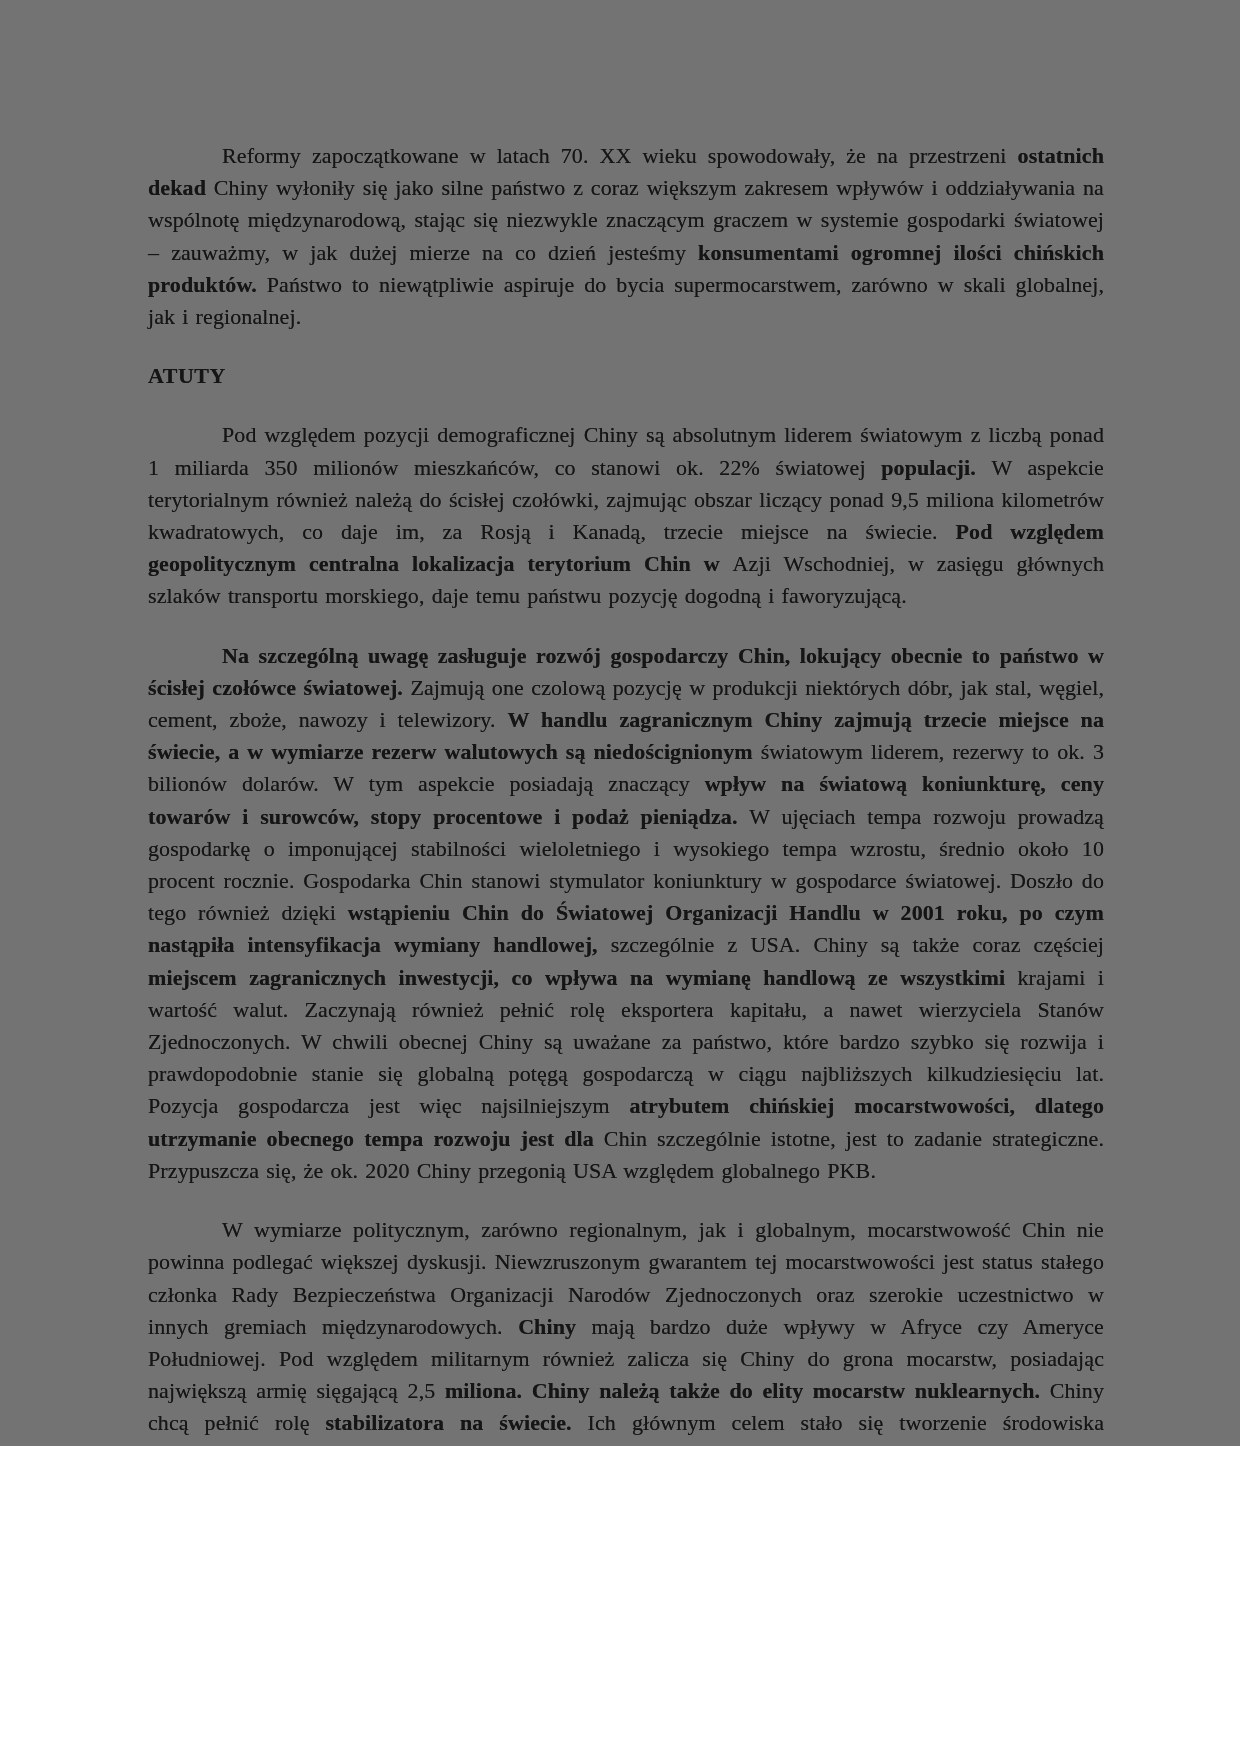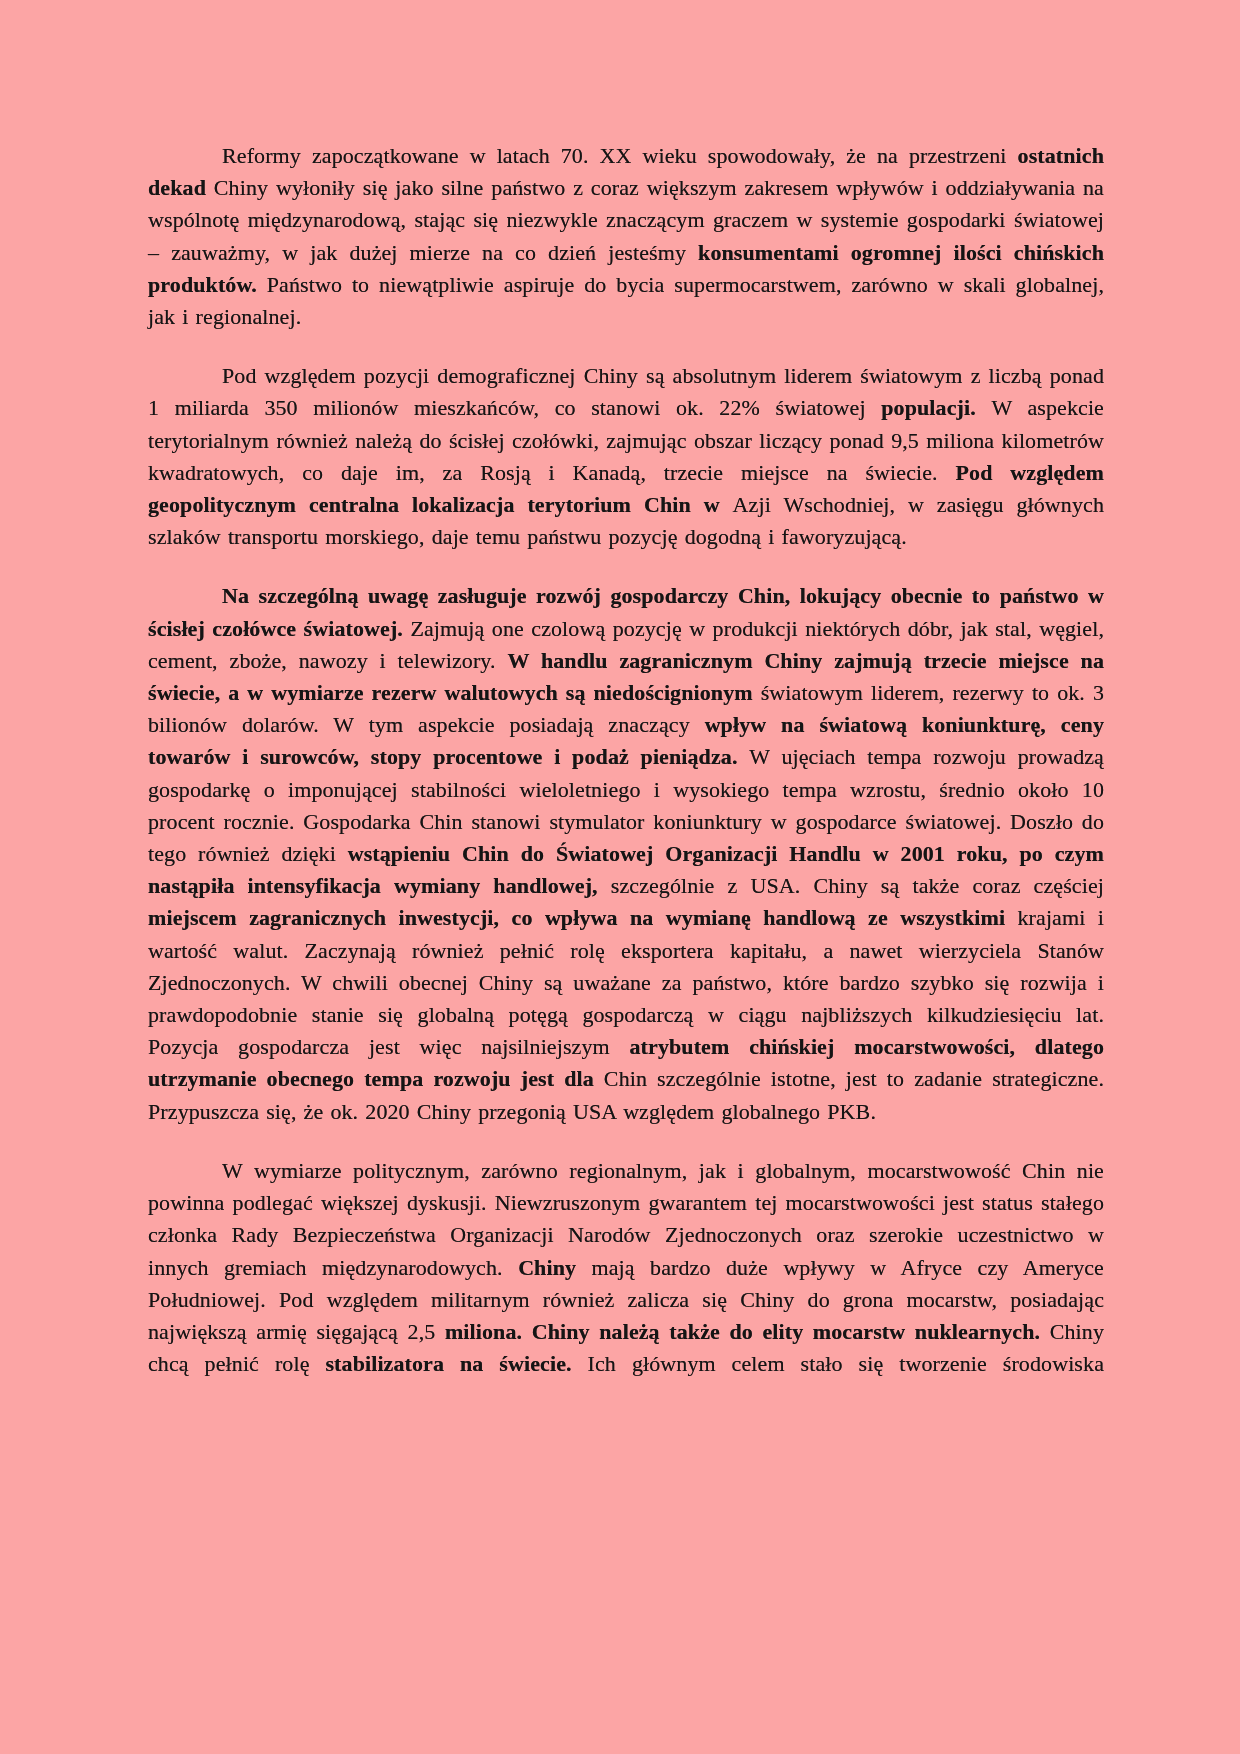--- a/index.html
+++ b/index.html
@@ -3,22 +3,22 @@
 <meta charset="utf-8">
 <style>
   html, body {
     margin: 0;
     padding: 0;
     background: #ffffff;
   }
   .page {
     position: relative;
     width: 1240px;
-    height: 1754px;
-    background: #fca5a5;
+    height: 1446px;
+    background: #737373;
     overflow: hidden;
     font-family: "Liberation Serif", "DejaVu Serif", serif;
     color: #151515;
   }
   .content {
     position: absolute;
     left: 148px;
     top: 140px;
     width: 956px;
     font-size: 22px;
@@ -50,20 +50,21 @@
   .seg.bold { font-weight: bold; }
 </style>
 </head>
 <body>
 
 <div class="page">
   <div class="content">
 
     <p class="para"><span class="seg">Reformy zapoczątkowane w latach 70. XX wieku spowodowały, że na przestrzeni </span><span class="seg bold">ostatnich dekad </span><span class="seg">Chiny wyłoniły się jako silne państwo z coraz większym zakresem wpływów i oddziaływania na wspólnotę międzynarodową, stając się niezwykle znaczącym graczem w systemie gospodarki światowej – zauważmy, w jak dużej mierze na co dzień jesteśmy </span><span class="seg bold">konsumentami ogromnej ilości chińskich produktów. </span><span class="seg">Państwo to niewątpliwie aspiruje do bycia supermocarstwem, zarówno w skali globalnej, jak i regionalnej.</span></p>
 
+    <h2 class="heading">ATUTY</h2>
 
     <p class="para"><span class="seg">Pod względem pozycji demograficznej Chiny są absolutnym liderem światowym z liczbą ponad 1 miliarda 350 milionów mieszkańców, co stanowi ok. 22% światowej </span><span class="seg bold">populacji. </span><span class="seg">W aspekcie terytorialnym również należą do ścisłej czołówki, zajmując obszar liczący ponad 9,5 miliona kilometrów kwadratowych, co daje im, za Rosją i Kanadą, trzecie miejsce na świecie. </span><span class="seg bold">Pod względem geopolitycznym centralna lokalizacja terytorium Chin w </span><span class="seg">Azji Wschodniej, w zasięgu głównych szlaków transportu morskiego, daje temu państwu pozycję dogodną i faworyzującą.</span></p>
 
     <p class="para"><span class="seg bold">Na szczególną uwagę zasługuje rozwój gospodarczy Chin, lokujący obecnie to państwo w ścisłej czołówce światowej. </span><span class="seg">Zajmują one czolową pozycję w produkcji niektórych dóbr, jak stal, węgiel, cement, zboże, nawozy i telewizory. </span><span class="seg bold">W handlu zagranicznym Chiny zajmują trzecie miejsce na świecie, a w wymiarze rezerw walutowych są niedoścignionym </span><span class="seg">światowym liderem, rezerwy to ok. 3 bilionów dolarów. W tym aspekcie posiadają znaczący </span><span class="seg bold">wpływ na światową koniunkturę, ceny towarów i surowców, stopy procentowe i podaż pieniądza. </span><span class="seg">W ujęciach tempa rozwoju prowadzą gospodarkę o imponującej stabilności wieloletniego i wysokiego tempa wzrostu, średnio około 10 procent rocznie. Gospodarka Chin stanowi stymulator koniunktury w gospodarce światowej. Doszło do tego również dzięki </span><span class="seg bold">wstąpieniu Chin do Światowej Organizacji Handlu w 2001 roku, po czym nastąpiła intensyfikacja wymiany handlowej, </span><span class="seg">szczególnie z USA. Chiny są także coraz częściej </span><span class="seg bold">miejscem zagranicznych inwestycji, co wpływa na wymianę handlową ze wszystkimi </span><span class="seg">krajami i wartość walut. Zaczynają również pełnić rolę eksportera kapitału, a nawet wierzyciela Stanów Zjednoczonych. W chwili obecnej Chiny są uważane za państwo, które bardzo szybko się rozwija i prawdopodobnie stanie się globalną potęgą gospodarczą w ciągu najbliższych kilkudziesięciu lat. Pozycja gospodarcza jest więc najsilniejszym </span><span class="seg bold">atrybutem chińskiej mocarstwowości, dlatego utrzymanie obecnego tempa rozwoju jest dla </span><span class="seg">Chin szczególnie istotne, jest to zadanie strategiczne. Przypuszcza się, że ok. 2020 Chiny przegonią USA względem globalnego PKB.</span></p>
 
     <p class="para justify-last"><span class="seg">W wymiarze politycznym, zarówno regionalnym, jak i globalnym, mocarstwowość Chin nie powinna podlegać większej dyskusji. Niewzruszonym gwarantem tej mocarstwowości jest status stałego członka Rady Bezpieczeństwa Organizacji Narodów Zjednoczonych oraz szerokie uczestnictwo w innych gremiach międzynarodowych. </span><span class="seg bold">Chiny </span><span class="seg">mają bardzo duże wpływy w Afryce czy Ameryce Południowej. Pod względem militarnym również zalicza się Chiny do grona mocarstw, posiadając największą armię sięgającą 2,5 </span><span class="seg bold">miliona. Chiny należą także do elity mocarstw nuklearnych. </span><span class="seg">Chiny chcą pełnić rolę </span><span class="seg bold">stabilizatora na świecie. </span><span class="seg">Ich głównym celem stało się tworzenie środowiska</span></p>
 
   </div>
 </div>
 

